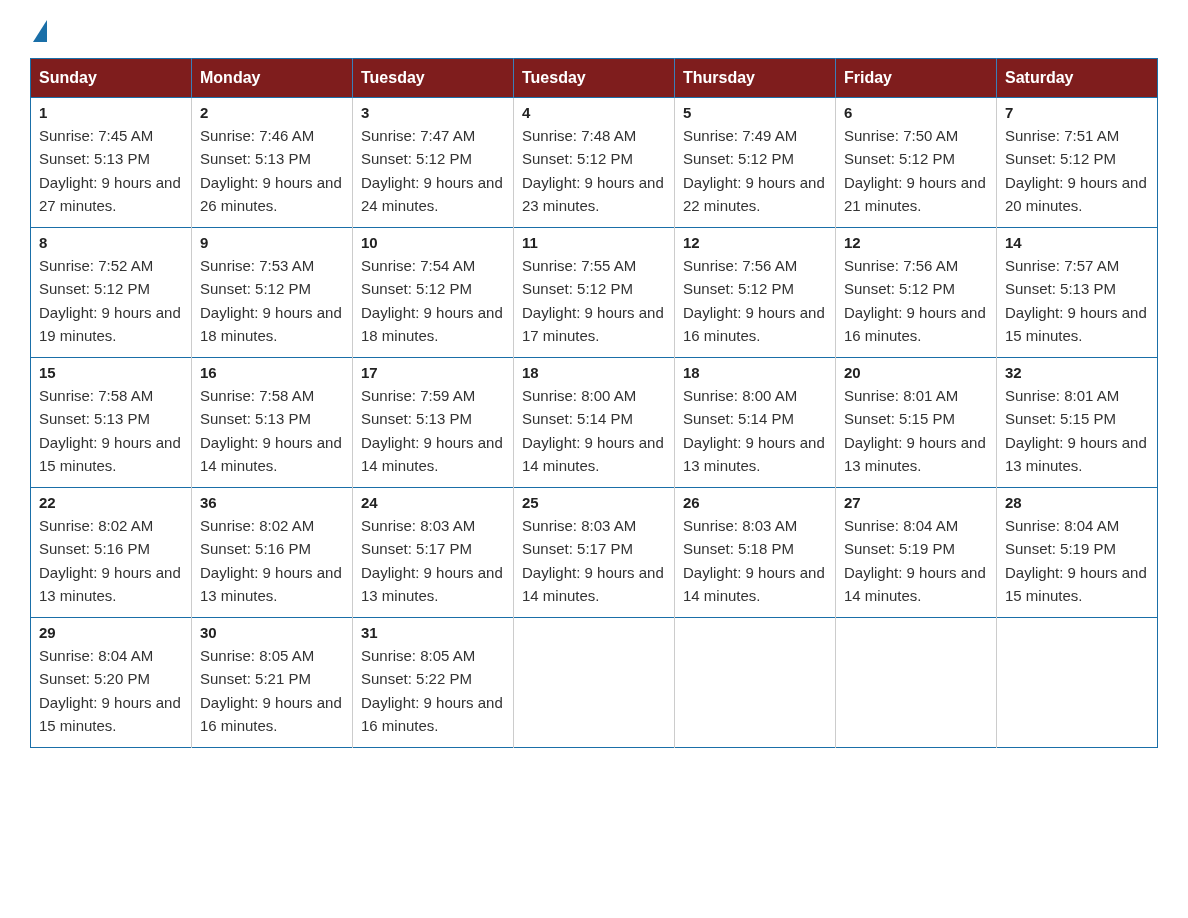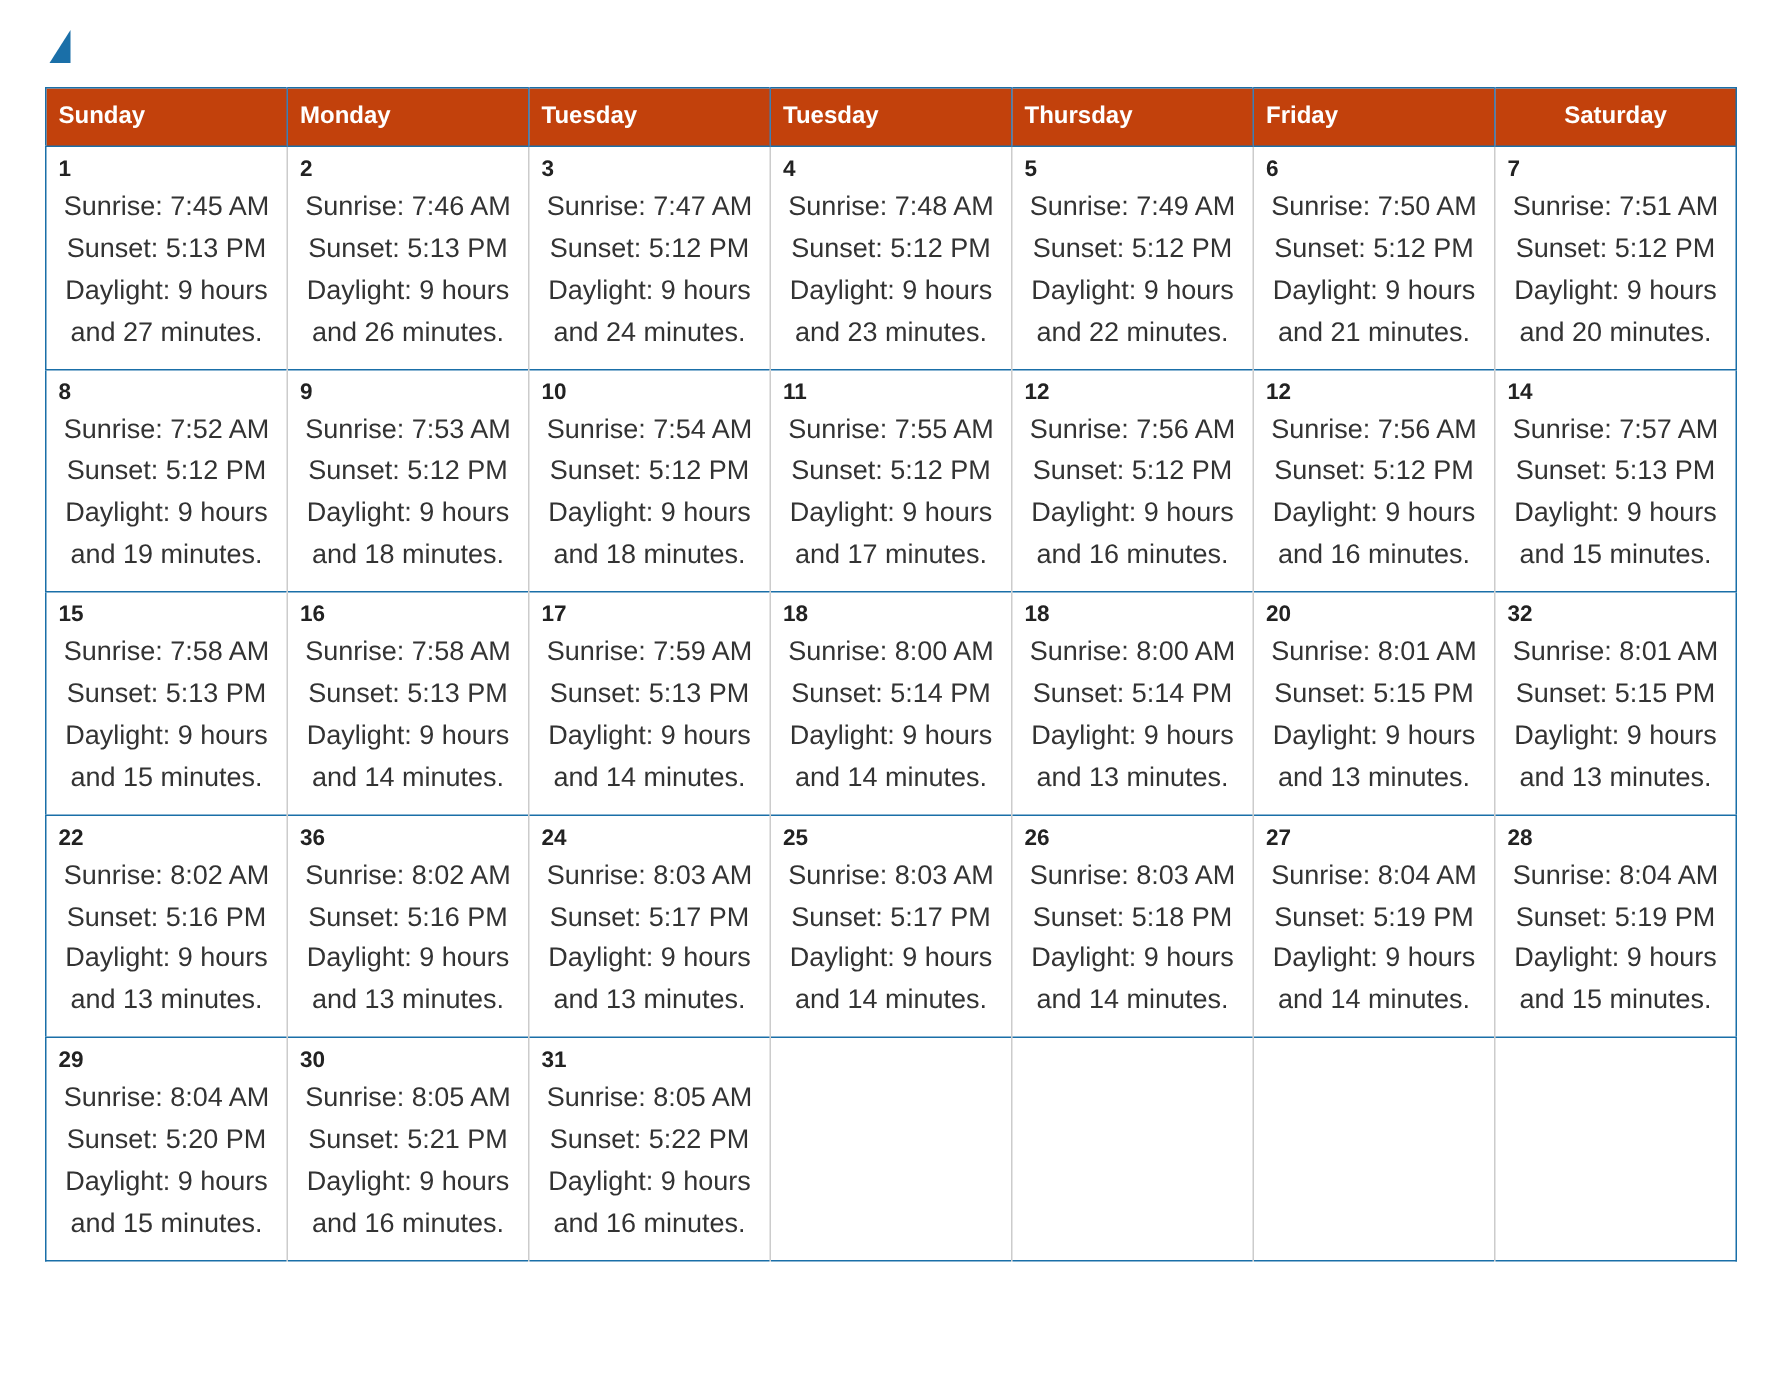--- a/index.html
+++ b/index.html
@@ -59,31 +59,30 @@
       font-size: 20px;
       color: #444;
       margin-top: 4px;
     }
     .calendar {
       width: 100%;
       border-collapse: collapse;
       border: 1.5px solid #1a6fa8;
     }
     .calendar thead tr th {
-      background: #c2410c;
+      background: #7f1d1d;
       color: #fff;
       font-size: 16px;
       font-weight: bold;
       padding: 10px 8px;
       text-align: left;
       border-right: 1px solid #3a7fb8;
     }
     .calendar thead tr th:last-child {
       border-right: none;
-      text-align: center;
     }
     .calendar tbody tr td {
       vertical-align: top;
       padding: 6px 8px 10px 8px;
       border-top: 1.5px solid #1a6fa8;
       border-right: 1px solid #ccc;
       font-size: 13px;
       color: #333;
       width: calc(100% / 7);
       min-height: 100px;
@@ -92,24 +91,23 @@
       border-right: none;
     }
     .day-num {
       font-size: 15px;
       font-weight: bold;
       color: #222;
       display: block;
       margin-bottom: 3px;
     }
     .day-info {
-      font-size: 18px;
+      font-size: 15px;
       line-height: 1.55;
       color: #333;
-      text-align: center;
     }
     .empty-cell {
       background: #fff;
     }
   </style>
 </head>
 <body>
 
 <div class="header">
   <div class="logo">

